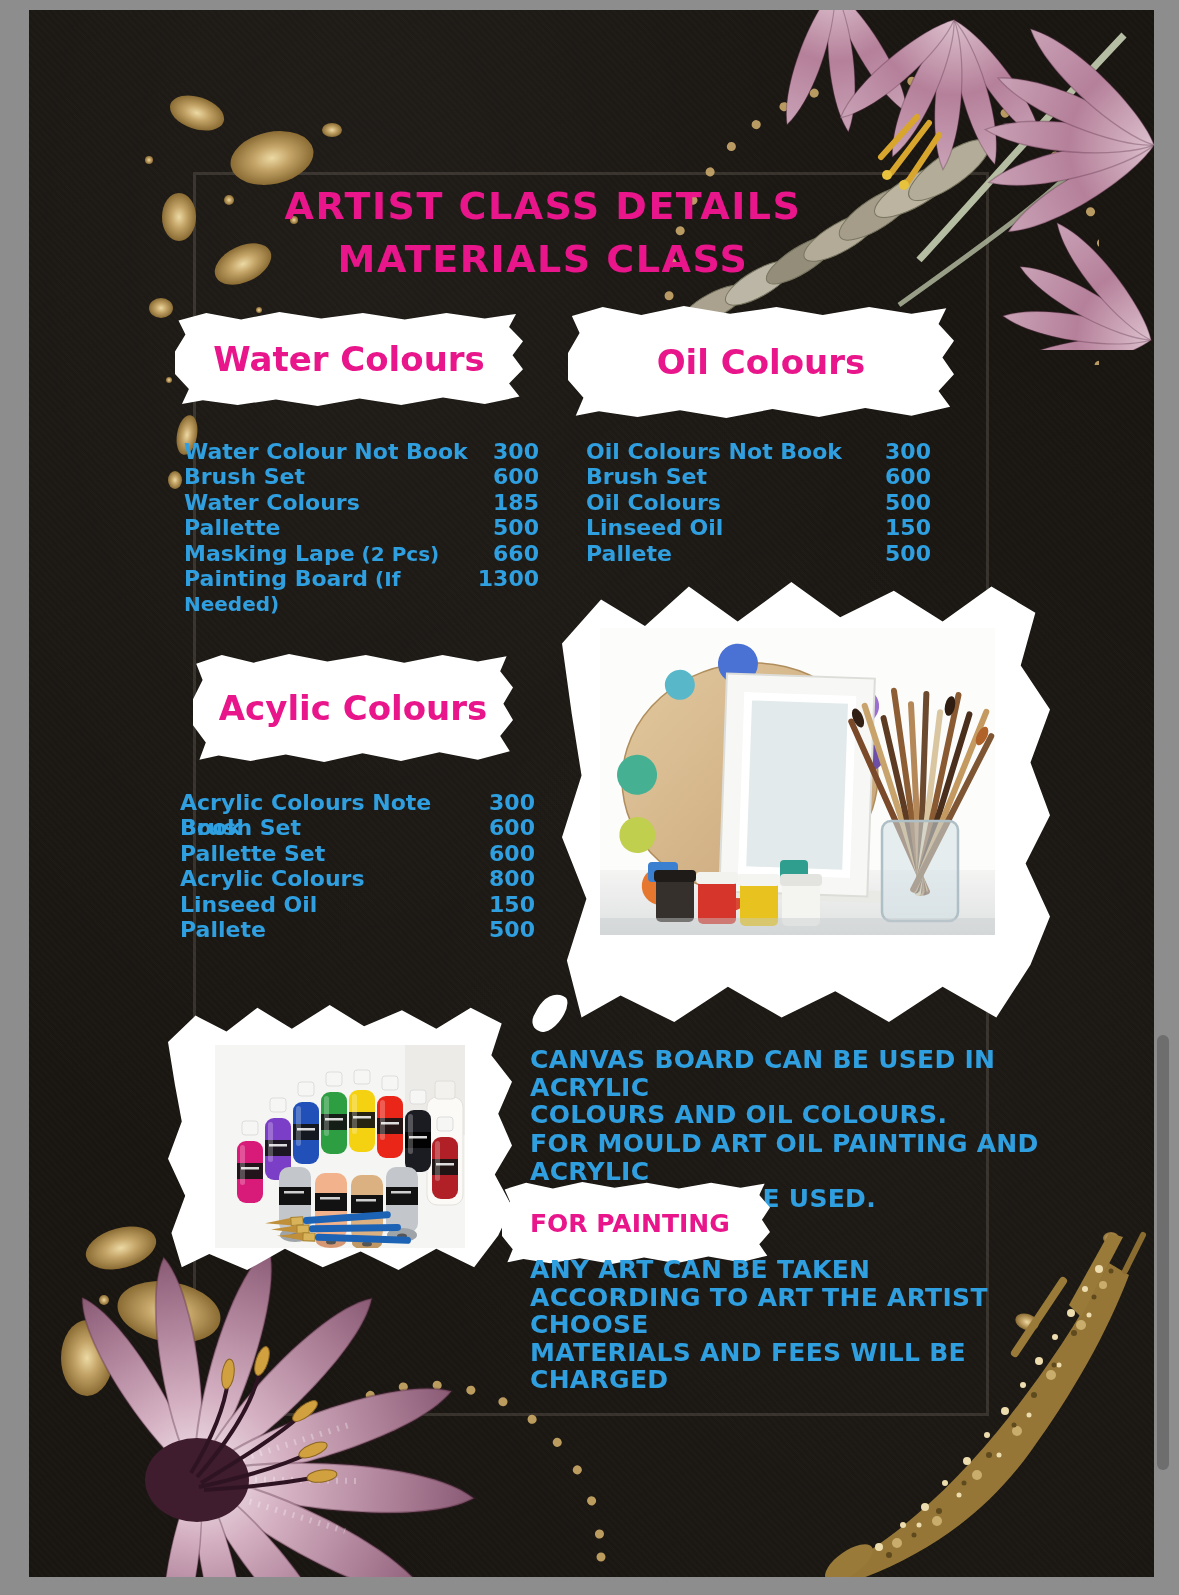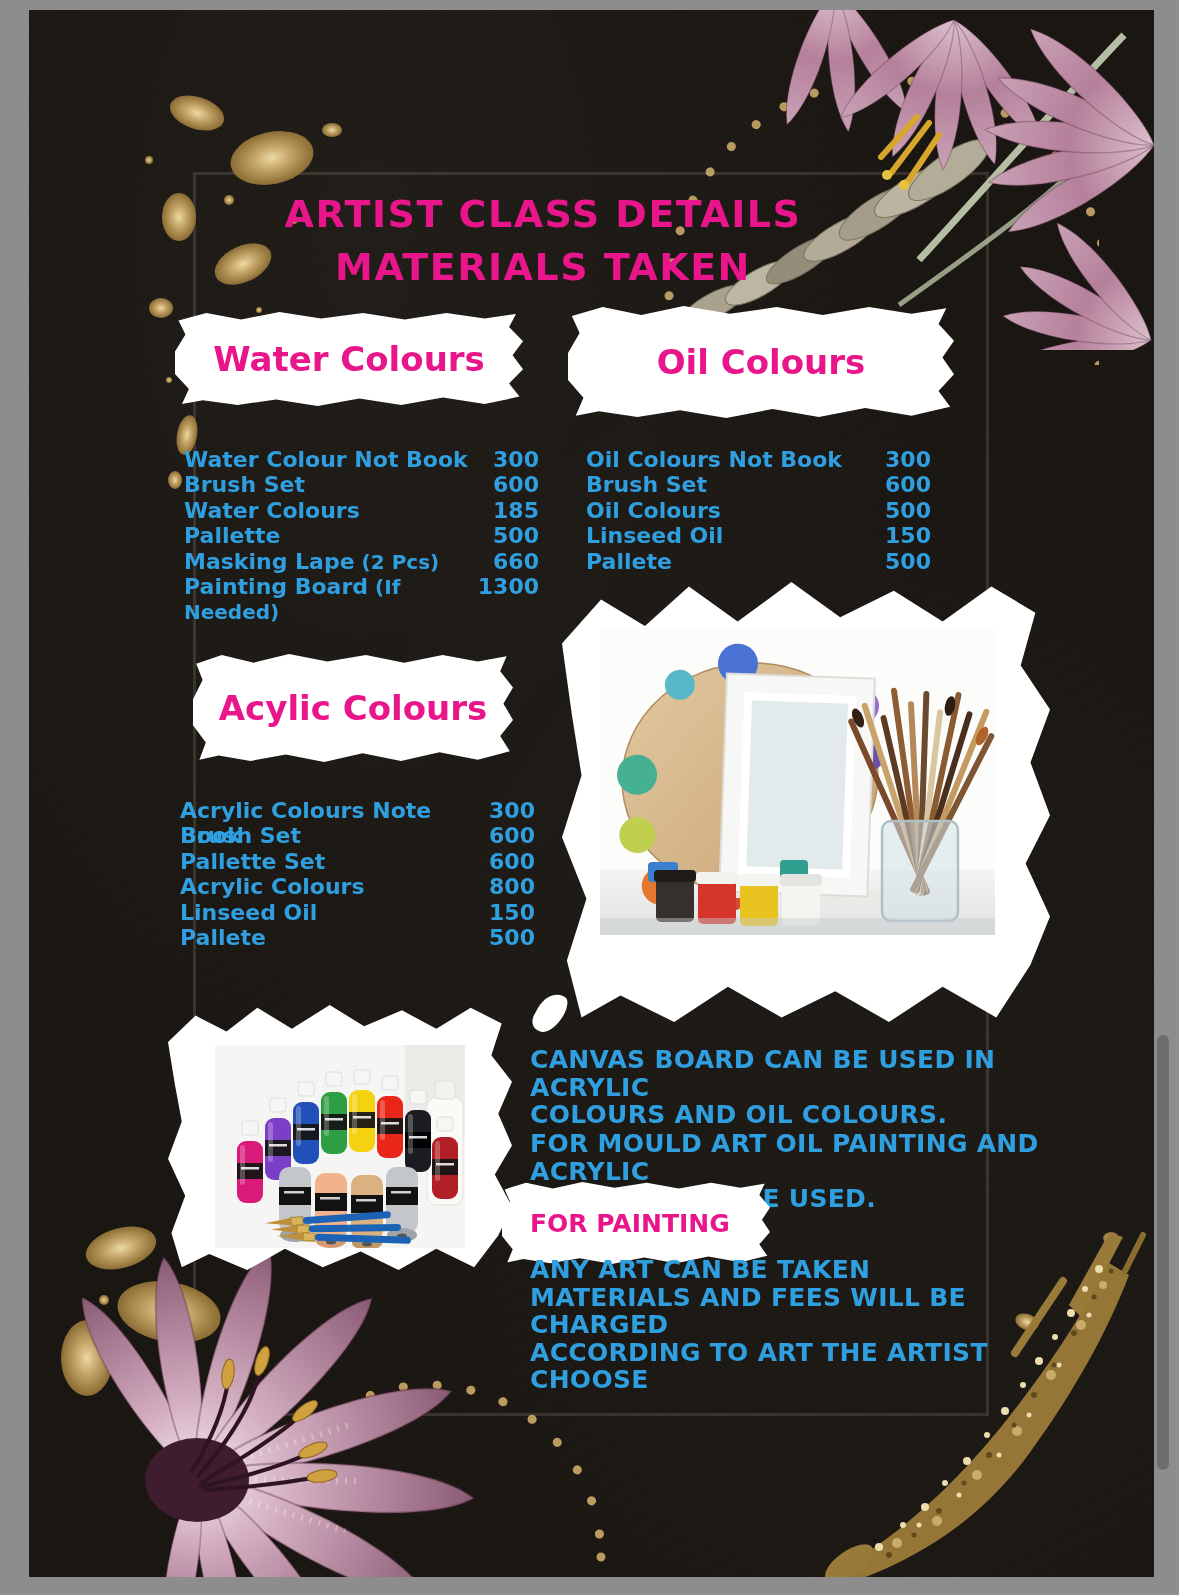--- a/index.html
+++ b/index.html
@@ -13,22 +13,22 @@
             #191511;}
   .frame-line{position:absolute;left:164px;top:162px;width:790px;height:1238px;
               border:3px solid rgba(160,152,138,0.22);}
   .deco{position:absolute;pointer-events:none;}
   .brush{position:absolute;background:#ffffff;}
   .b1{clip-path:polygon(0% 42%,3% 24%,1% 9%,9% 1%,19% 8%,30% 0%,42% 7%,54% 1%,66% 8%,78% 1%,89% 7%,98% 2%,96% 16%,100% 31%,97% 46%,100% 61%,96% 76%,99% 90%,89% 98%,77% 91%,65% 99%,53% 92%,41% 100%,29% 93%,18% 99%,8% 94%,2% 98%,4% 82%,0% 66%);}
   .b2{clip-path:polygon(2% 30%,0% 14%,8% 4%,17% 10%,26% 1%,36% 9%,47% 0%,57% 8%,68% 2%,78% 9%,88% 1%,97% 7%,94% 19%,100% 29%,96% 41%,100% 53%,95% 64%,100% 76%,96% 87%,89% 99%,78% 92%,67% 100%,56% 93%,45% 99%,34% 92%,23% 100%,12% 94%,4% 99%,1% 86%,5% 72%,0% 58%,4% 44%);}
   .pinkhead{display:flex;align-items:center;justify-content:center;
             color:#e8158b;font-weight:bold;}
   .title{position:absolute;left:124px;top:170px;width:780px;text-align:center;
-         color:#e8158b;font-size:38px;font-weight:bold;letter-spacing:1.5px;line-height:53px;margin-top:8px;}
-  .pricelist{position:absolute;color:#2f9fe0;font-weight:bold;font-size:22px;margin-top:8px;}
+         color:#e8158b;font-size:38px;font-weight:bold;letter-spacing:1.5px;line-height:53px;}
+  .pricelist{position:absolute;color:#2f9fe0;font-weight:bold;font-size:22px;}
   .row{display:flex;justify-content:space-between;align-items:baseline;height:25.4px;}
   .note{font-size:20px;margin-left:7px;}
   .para{position:absolute;color:#2f9fe0;font-weight:bold;font-size:25px;line-height:27.5px;
         letter-spacing:0.3px;width:520px;}
   .photo{position:absolute;overflow:hidden;}
   .scroll-thumb{position:absolute;left:1157px;top:1035px;width:12px;height:435px;
                 border-radius:6px;background:#6e6e6e;}
   .splat{position:absolute;left:508px;top:982px;width:26px;height:42px;background:#fff;
          border-radius:70% 30% 60% 40% / 60% 40% 70% 30%;transform:rotate(28deg);}
 </style>
@@ -220,21 +220,21 @@
         <ellipse cx="233" cy="166" rx="15" ry="6" transform="rotate(-72 233 166)"></ellipse>
         <ellipse cx="276" cy="216" rx="15" ry="6" transform="rotate(-38 276 216)"></ellipse>
         <ellipse cx="284" cy="255" rx="15" ry="6" transform="rotate(-22 284 255)"></ellipse>
         <ellipse cx="199" cy="179" rx="15" ry="6" transform="rotate(-82 199 179)"></ellipse>
         <ellipse cx="293" cy="281" rx="15" ry="6" transform="rotate(-8 293 281)"></ellipse>
       </g>
     </svg>
 
     <div class="title">
       <div>ARTIST CLASS DETAILS</div>
-      <div>MATERIALS TAKEN</div>
+      <div>MATERIALS CLASS</div>
     </div>
 
     <div class="brush b1" style="left:146px;top:302px;width:348px;height:94px"></div>
     <div class="pinkhead" style="position:absolute;left:146px;top:302px;width:348px;height:94px;font-size:34px">
       <span>Water Colours</span>
     </div>
     <div class="pricelist" style="left:155px;top:429px;width:355px">
       <div class="row">
           <span><span>Water Colour Not Book</span><span class="note"></span></span>
           <span>300</span>
@@ -512,20 +512,20 @@
         </g>
       </svg>
     </div>
 
     <div class="brush b1" style="left:473px;top:1172px;width:268px;height:82px"></div>
     <div class="pinkhead" style="position:absolute;left:473px;top:1172px;width:268px;height:82px;font-size:25px;justify-content:flex-start;padding-left:28px;box-sizing:border-box">
       <span>FOR PAINTING</span>
     </div>
     <div class="para" style="left:501px;top:1246px">
       <div>ANY ART CAN BE TAKEN</div>
+      <div>ACCORDING TO ART THE ARTIST CHOOSE</div>
       <div>MATERIALS AND FEES WILL BE CHARGED</div>
-      <div>ACCORDING TO ART THE ARTIST CHOOSE</div>
     </div>
 
   </div>
 
   <div class="scroll-thumb"></div>
 </div>
 
 </body></html>

